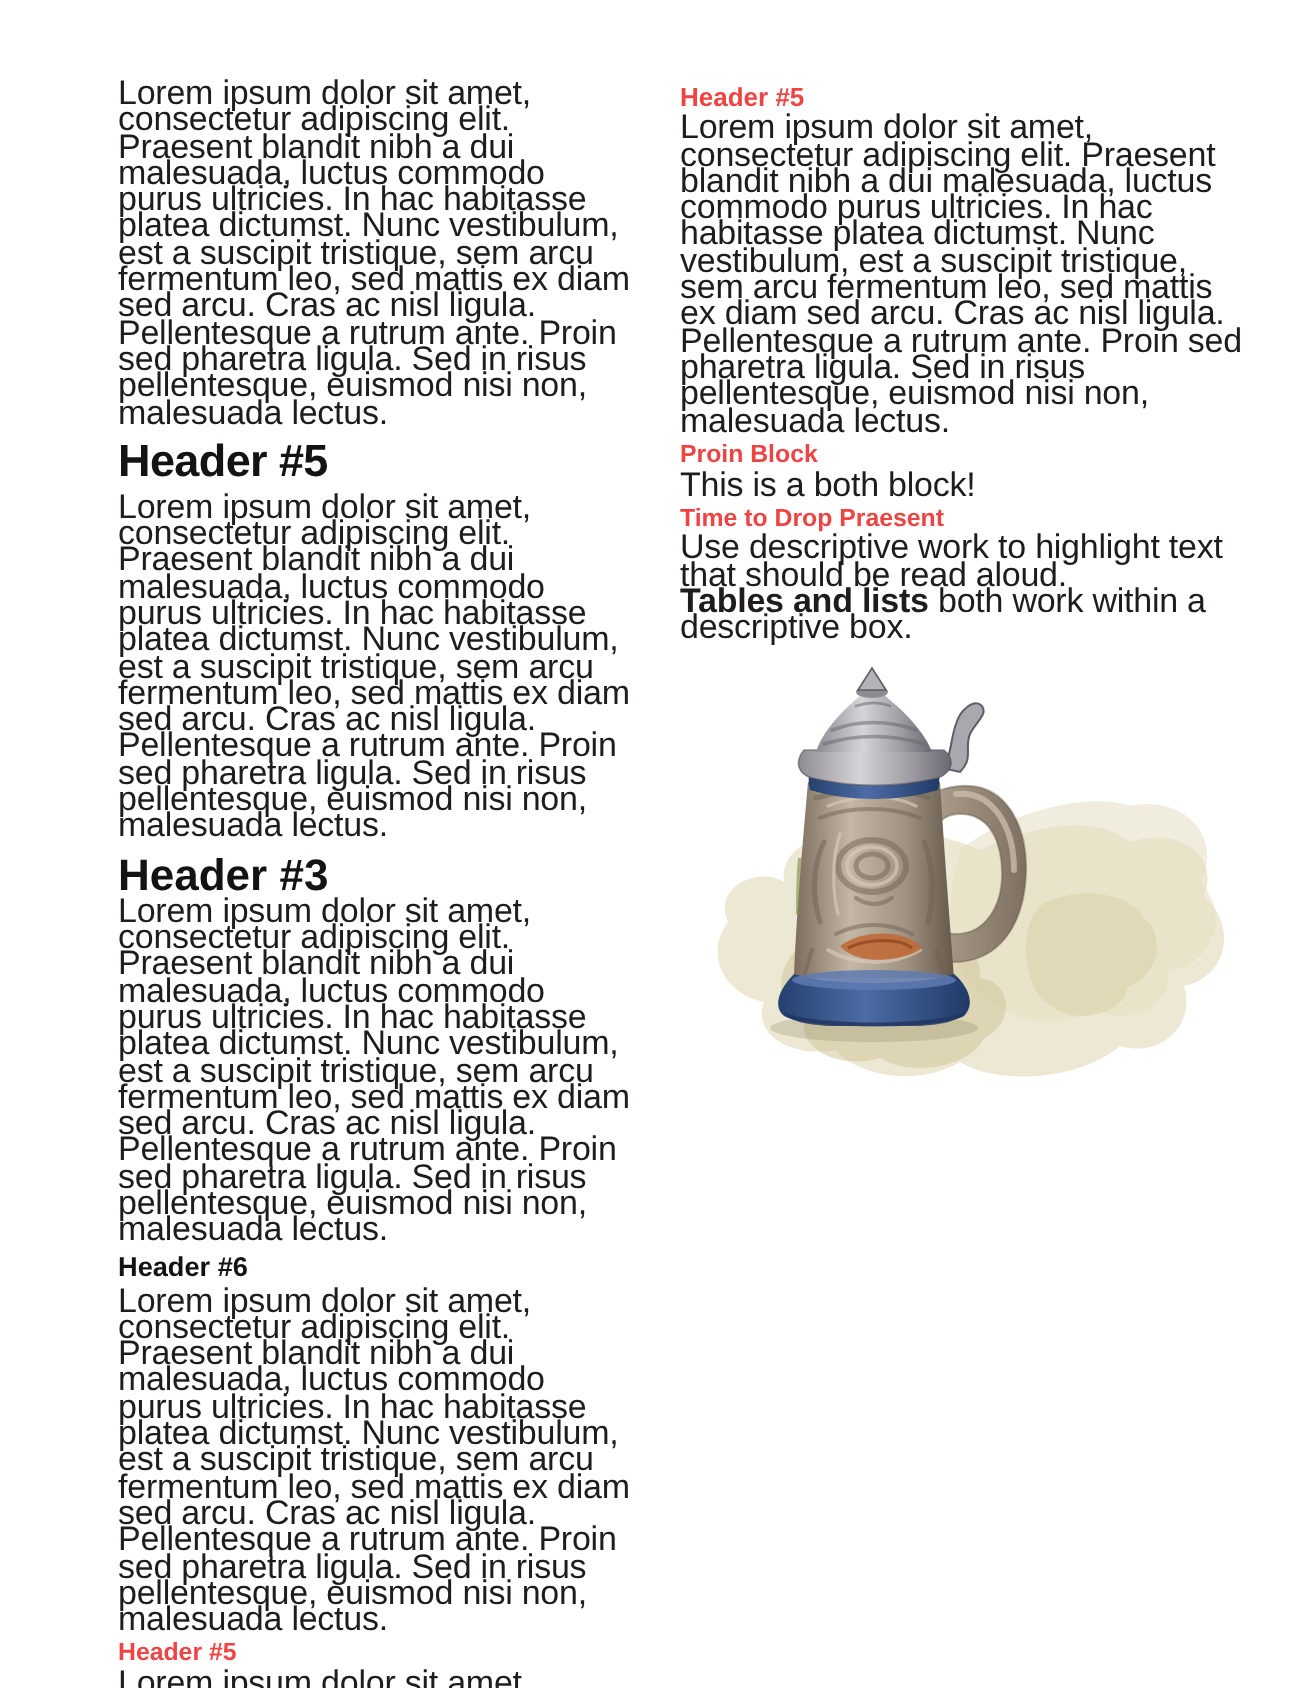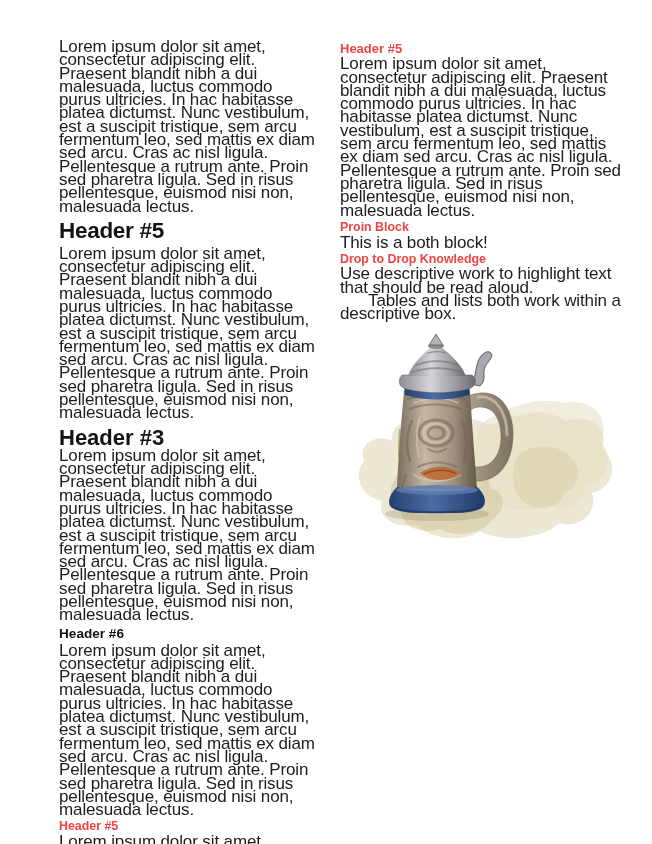--- a/index.html
+++ b/index.html
@@ -21,21 +21,21 @@
     font-size:17px;line-height:13.3px;margin:0;
     letter-spacing:-0.12px;
   }
   h1,h2,h3,h4,h5,h6{font-weight:700;color:#141213;}
   h1.hdr1{font-size:27.5px;line-height:1.02;margin:0 0 5px 0;letter-spacing:-0.3px;}
   h2.hdr2{font-size:22.5px;line-height:1.02;margin:7px 0 4px 0;letter-spacing:-0.3px;}
   h3.hdr3{font-size:22px;line-height:1.05;margin:6px 0 0 0;}
   h4.hdr4{font-size:13.6px;line-height:1.1;margin:5px 0 2px 0;}
   .hdr5{font-size:12.4px;line-height:1.1;margin:4px 0 1px 0;font-weight:700;color:#ef4444;}
   .col-right .hdr5.first{margin-top:2px;font-size:13px;}
-  .inline-bold{font-weight:400;margin-left:28px;}
+  .inline-bold{font-weight:700;}
   .illustration{margin-top:12px;width:287px;height:218px;}
   .illustration svg{display:block;}
 </style>
 </head>
 <body>
 
 <div class="page">
 
   <div class="col col-left">
     <p class="body">Lorem ipsum dolor sit amet, consectetur adipiscing elit. Praesent blandit nibh a dui malesuada, luctus commodo purus ultricies. In hac habitasse platea dictumst. Nunc vestibulum, est a suscipit tristique, sem arcu fermentum leo, sed mattis ex diam sed arcu. Cras ac nisl ligula. Pellentesque a rutrum ante. Proin sed pharetra ligula. Sed in risus pellentesque, euismod nisi non, malesuada lectus.</p>
@@ -53,21 +53,21 @@
     <p class="body">Lorem ipsum dolor sit amet, consectetur adipiscing elit. Praesent blandit nibh a dui malesuada, luctus commodo purus ultricies. In hac habitasse platea dictumst. Nunc vestibulum, est a suscipit tristique, sem arcu fermentum leo, sed mattis ex diam sed arcu. Cras ac nisl ligula. Pellentesque a rutrum ante. Proin sed pharetra ligula. Sed in risus pellentesque, euismod nisi non, malesuada lectus.</p>
   </div>
 
   <div class="col col-right">
     <h5 class="hdr5 first">Header #5</h5>
     <p class="body">Lorem ipsum dolor sit amet, consectetur adipiscing elit. Praesent blandit nibh a dui malesuada, luctus commodo purus ultricies. In hac habitasse platea dictumst. Nunc vestibulum, est a suscipit tristique, sem arcu fermentum leo, sed mattis ex diam sed arcu. Cras ac nisl ligula. Pellentesque a rutrum ante. Proin sed pharetra ligula. Sed in risus pellentesque, euismod nisi non, malesuada lectus.</p>
 
     <h6 class="hdr5">Proin Block</h6>
     <p class="body">This is a both block!</p>
 
-    <h6 class="hdr5">Drop to Drop Knowledge</h6>
+    <h6 class="hdr5">Time to Drop Praesent</h6>
     <p class="body">Use descriptive work to highlight text that should be read aloud.</p>
     <p class="body"><span class="inline-bold">Tables and lists</span><span> both work within a descriptive box.</span></p>
 
     <div class="illustration">
       <svg width="287" height="218" viewBox="0 0 287 218" xmlns="http://www.w3.org/2000/svg">
         <defs>
           <linearGradient id="pewter" x1="0" y1="0" x2="1" y2="0">
             <stop offset="0" stop-color="#8e8b92"></stop>
             <stop offset="0.4" stop-color="#d6d4d8"></stop>
             <stop offset="0.75" stop-color="#9c99a0"></stop>

